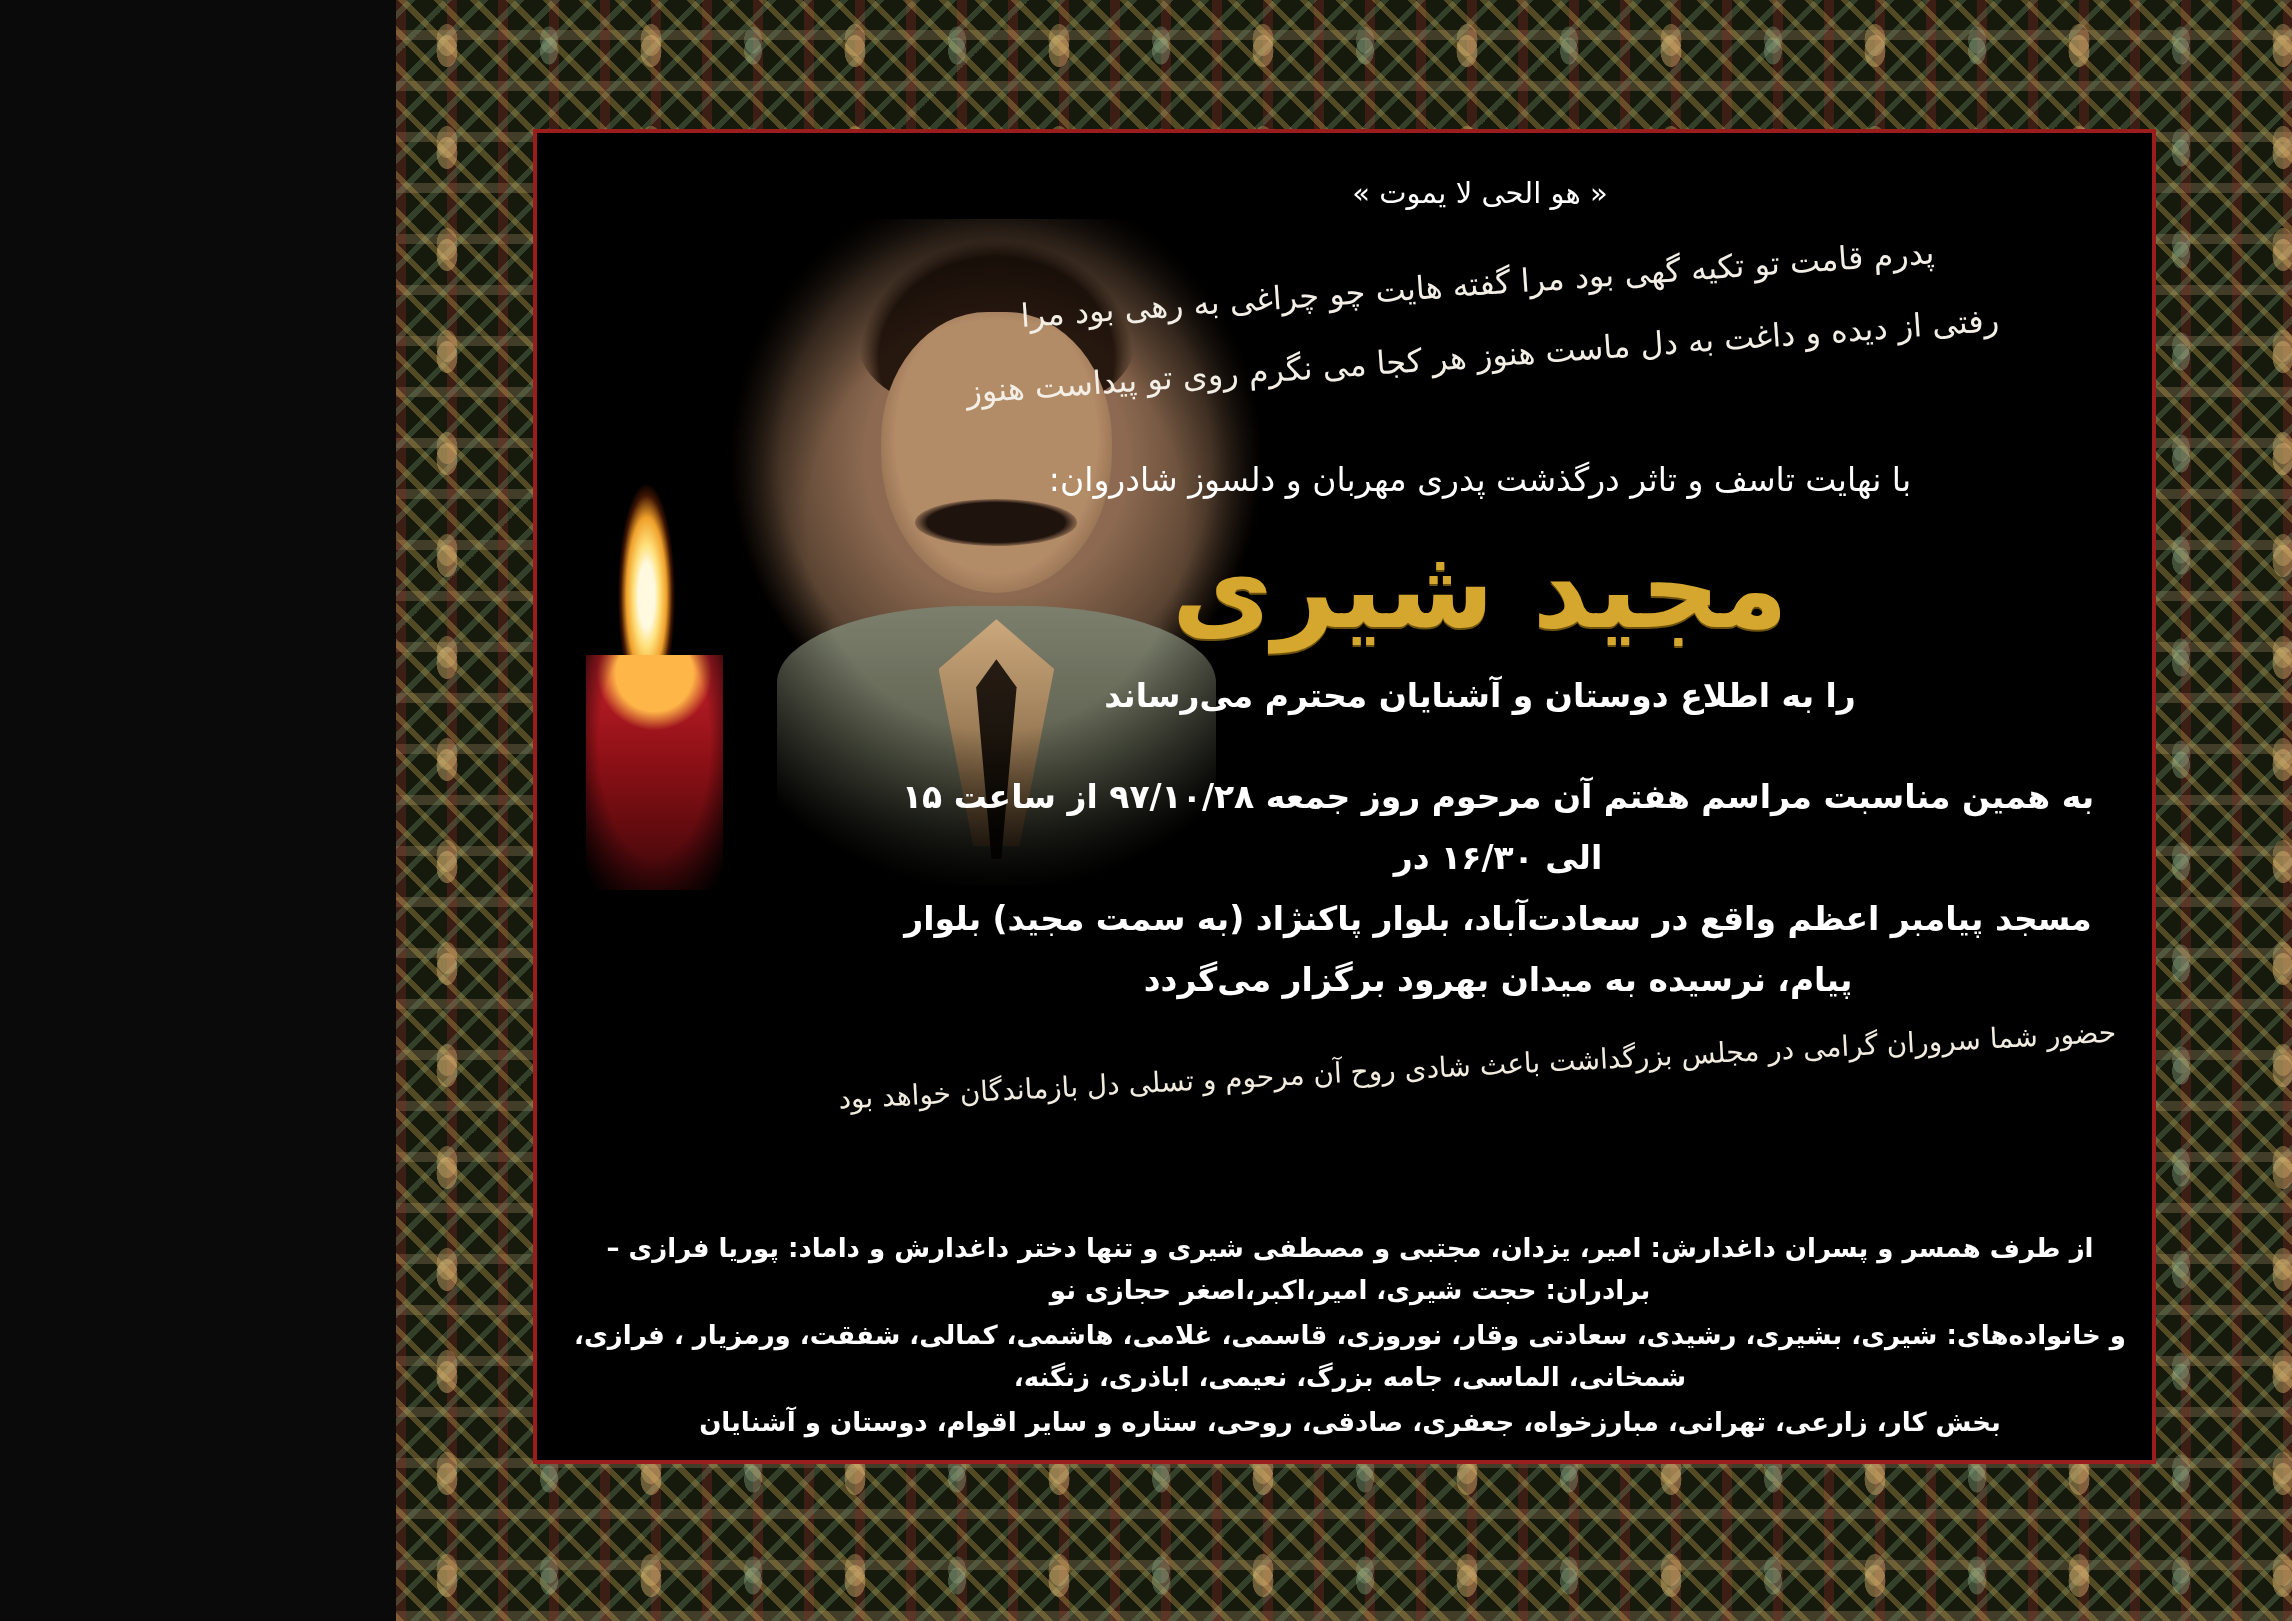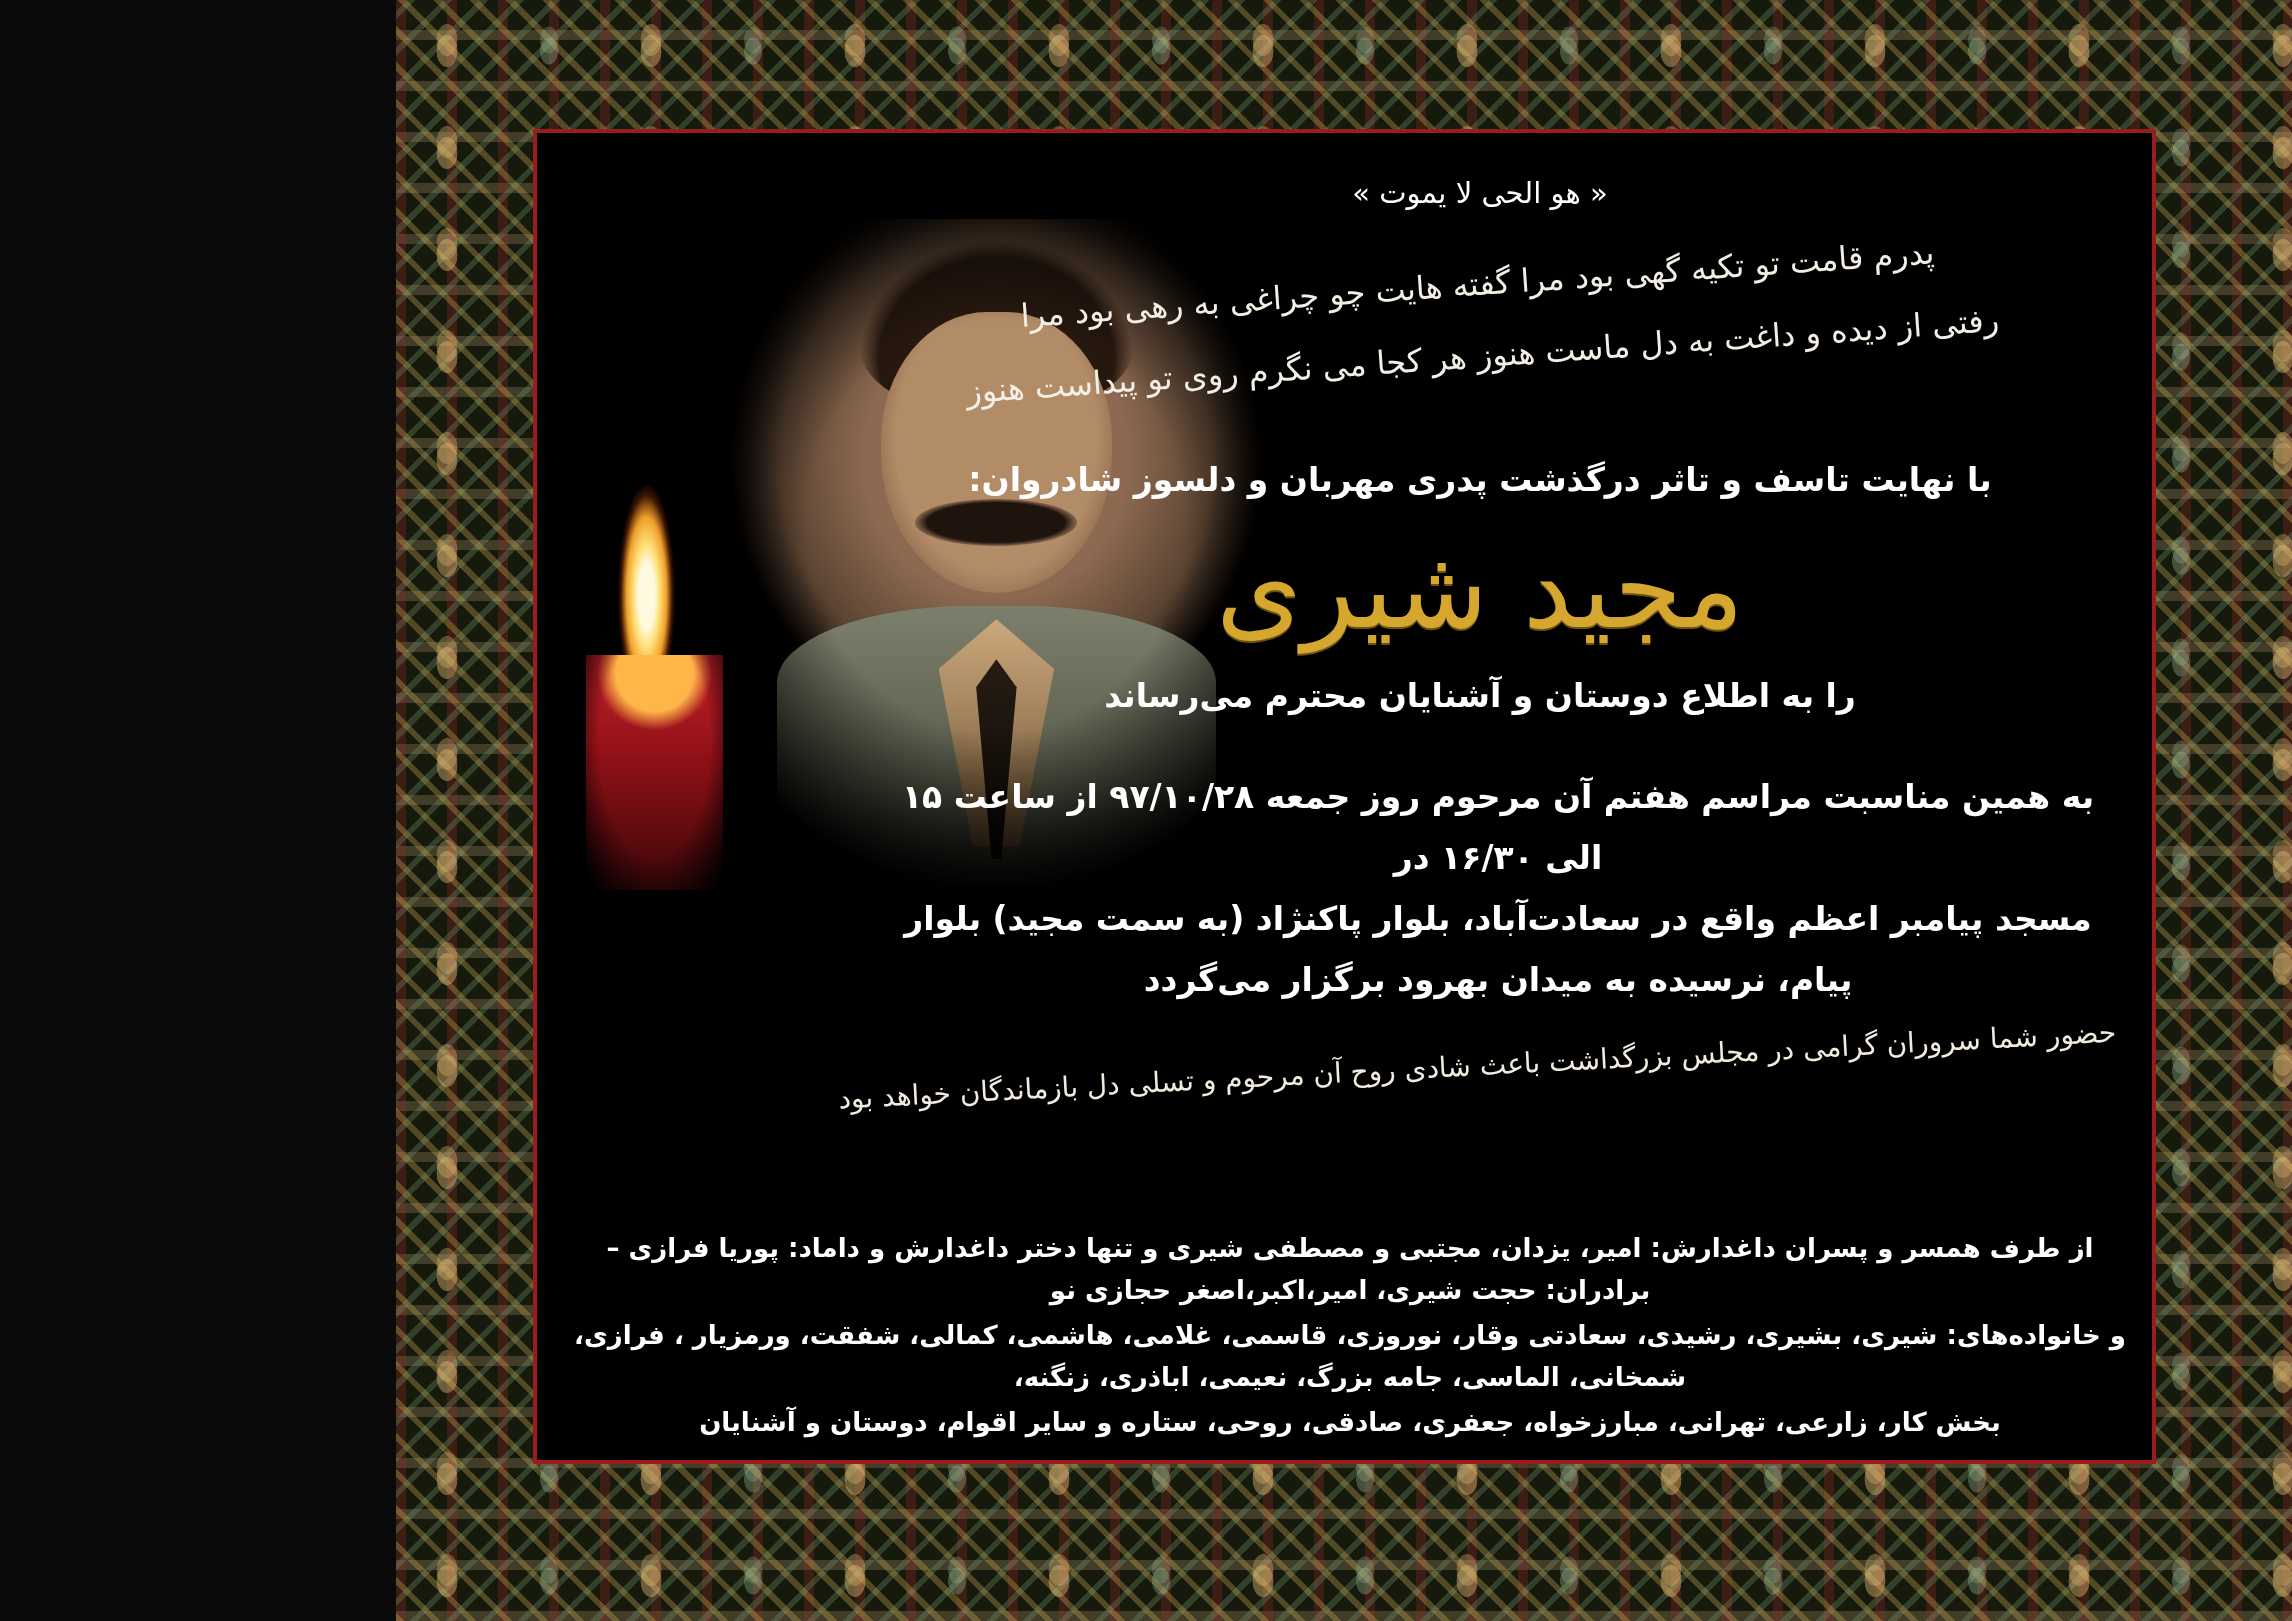--- a/index.html
+++ b/index.html
@@ -143,25 +143,25 @@
   .poem{
     margin-top:43px;color:#f3efe6;
     font-size:32px;line-height:1.95;
     transform:rotate(-4deg);
     transform-origin:50% 50%;
     font-family:"DejaVu Serif","Liberation Serif",serif;
     white-space:nowrap;
   }
   .poem div{margin:9.8px 0;}
   .intro{
-    margin-top:73px;font-size:33px;font-weight:bold;color:#ffffff;
+    margin-top:73px;font-size:33px;font-weight:normal;color:#ffffff;
   }
   .deceased{
     margin-top:25.5px;
-    font-size:110px;font-weight:normal;
+    font-size:110px;font-weight:bold;
     color:#d6a72e;
     letter-spacing:-2px;
     text-shadow:0 2px 0 #6d520f;
   }
   .announce{
     margin-top:23.5px;font-size:33px;font-weight:bold;color:#fff;
   }
   .details{
     margin-top:51px;font-size:30px;line-height:1.85;color:#fff;font-weight:bold;
   }

